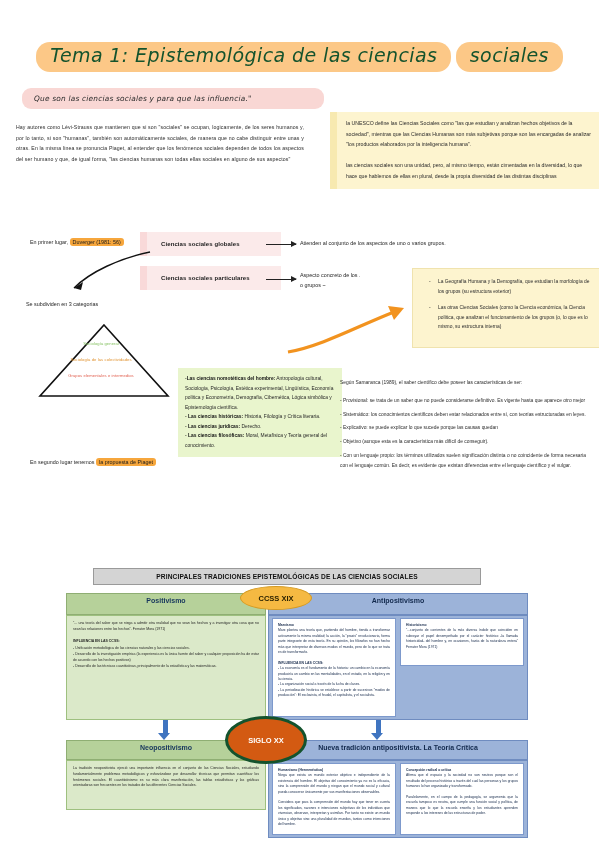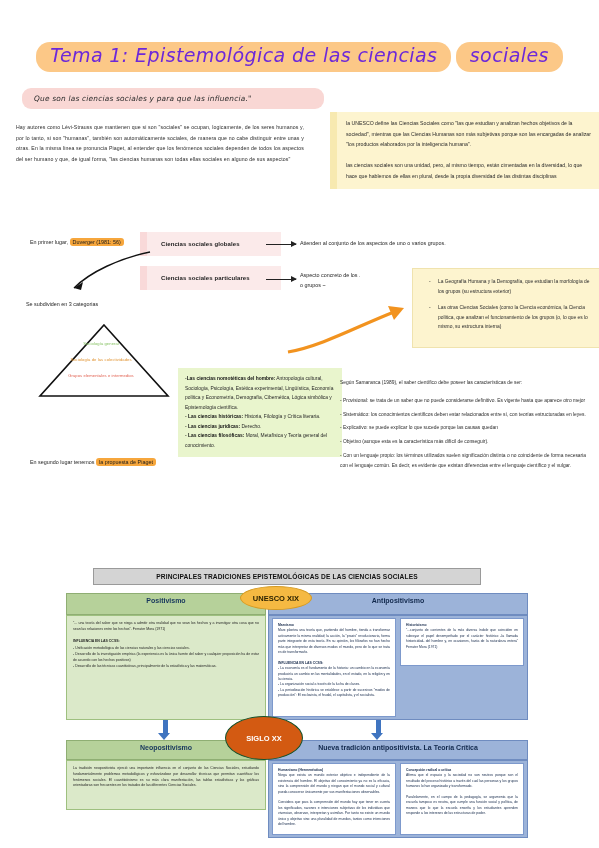--- a/index.html
+++ b/index.html
@@ -17,21 +17,21 @@
   
   #title-wrap{left:0;top:22px;width:599px;text-align:center;}
   .title-line{
     display:inline-block;
     background:#fcc887;
     border-radius:14px;
     padding:2px 14px 4px 14px;
     font-family:"DejaVu Sans", sans-serif;
     font-size:19px;
     font-style:italic;
-    color:#6d28d9;
+    color:#14532d;
     letter-spacing:.4px;
     line-height:1.25;
   }
   #title-line2{margin-top:20px;}
 
   
   .banner{
     background:#f9d7d4;
     border-radius:9px;
     padding:6px 12px;
@@ -150,21 +150,21 @@
     border:1px solid #d49a23;
     border-radius:50%/50%;
     text-align:center;
     font-weight:bold;
     font-size:7.5px;
     color:#2b2200;
     display:flex;align-items:center;justify-content:center;
   }
   .siglo-xx{
     background:#d35a12;
-    border:1px solid #14532d;
+    border:3px solid #14532d;
     color:#ffffff;
   }
   .conn-v{background:#3f74c0;width:5px;}
   .conn-arrow{
     width:0;height:0;
     border-left:6px solid transparent;
     border-right:6px solid transparent;
     border-top:7px solid #3f74c0;
   }
   .curve-arrow{pointer-events:none;}
@@ -308,16 +308,16 @@
     <div class="micro-blue" style="margin-bottom:5px;">Niega que exista un mundo exterior objetivo e independiente de la existencia del hombre. El objetivo del conocimiento ya no es la eficacia, sino la comprensión del mundo y niegan que el mundo social y cultural pueda conocerse únicamente por sus manifestaciones observables.</div>
     <div class="micro-blue">Considera que para la comprensión del mundo hay que tener en cuenta los significados, razones e intenciones subjetivas de los individuos que vivencian, observan, interpretan y asimilan. Por tanto no existe un mundo único y objetivo sino una pluralidad de mundos, tantos como intenciones del hombre.</div>
   </div>
 
   <div class="abs cell cell-blue-lite" style="left:400px;top:763px;width:124px;height:72px;padding:4px 5px;">
     <div class="micro-blue" style="font-weight:bold;">Concepción radical o crítica</div>
     <div class="micro-blue" style="margin-bottom:5px;">Afirma que el espacio y la sociedad no son neutros porque son el resultado del proceso histórico a través del cual las personas y los grupos humanos lo han organizado y transformado.</div>
     <div class="micro-blue">Paralelamente, en el campo de la pedagogía, se argumenta que la escuela tampoco es neutra, que cumple una función social y política, de manera que lo que la escuela enseña y los estudiantes aprenden responde a los intereses de las estructuras de poder.</div>
   </div>
 
-  <div class="abs siglo" style="left:240px;top:586px;width:70px;height:22px;">UNESCO XIX</div>
+  <div class="abs siglo" style="left:240px;top:586px;width:70px;height:22px;">CCSS XIX</div>
   <div class="abs siglo siglo-xx" style="left:225px;top:716px;width:76px;height:42px;">SIGLO XX</div>
 
 </div>
 
 </body></html>

